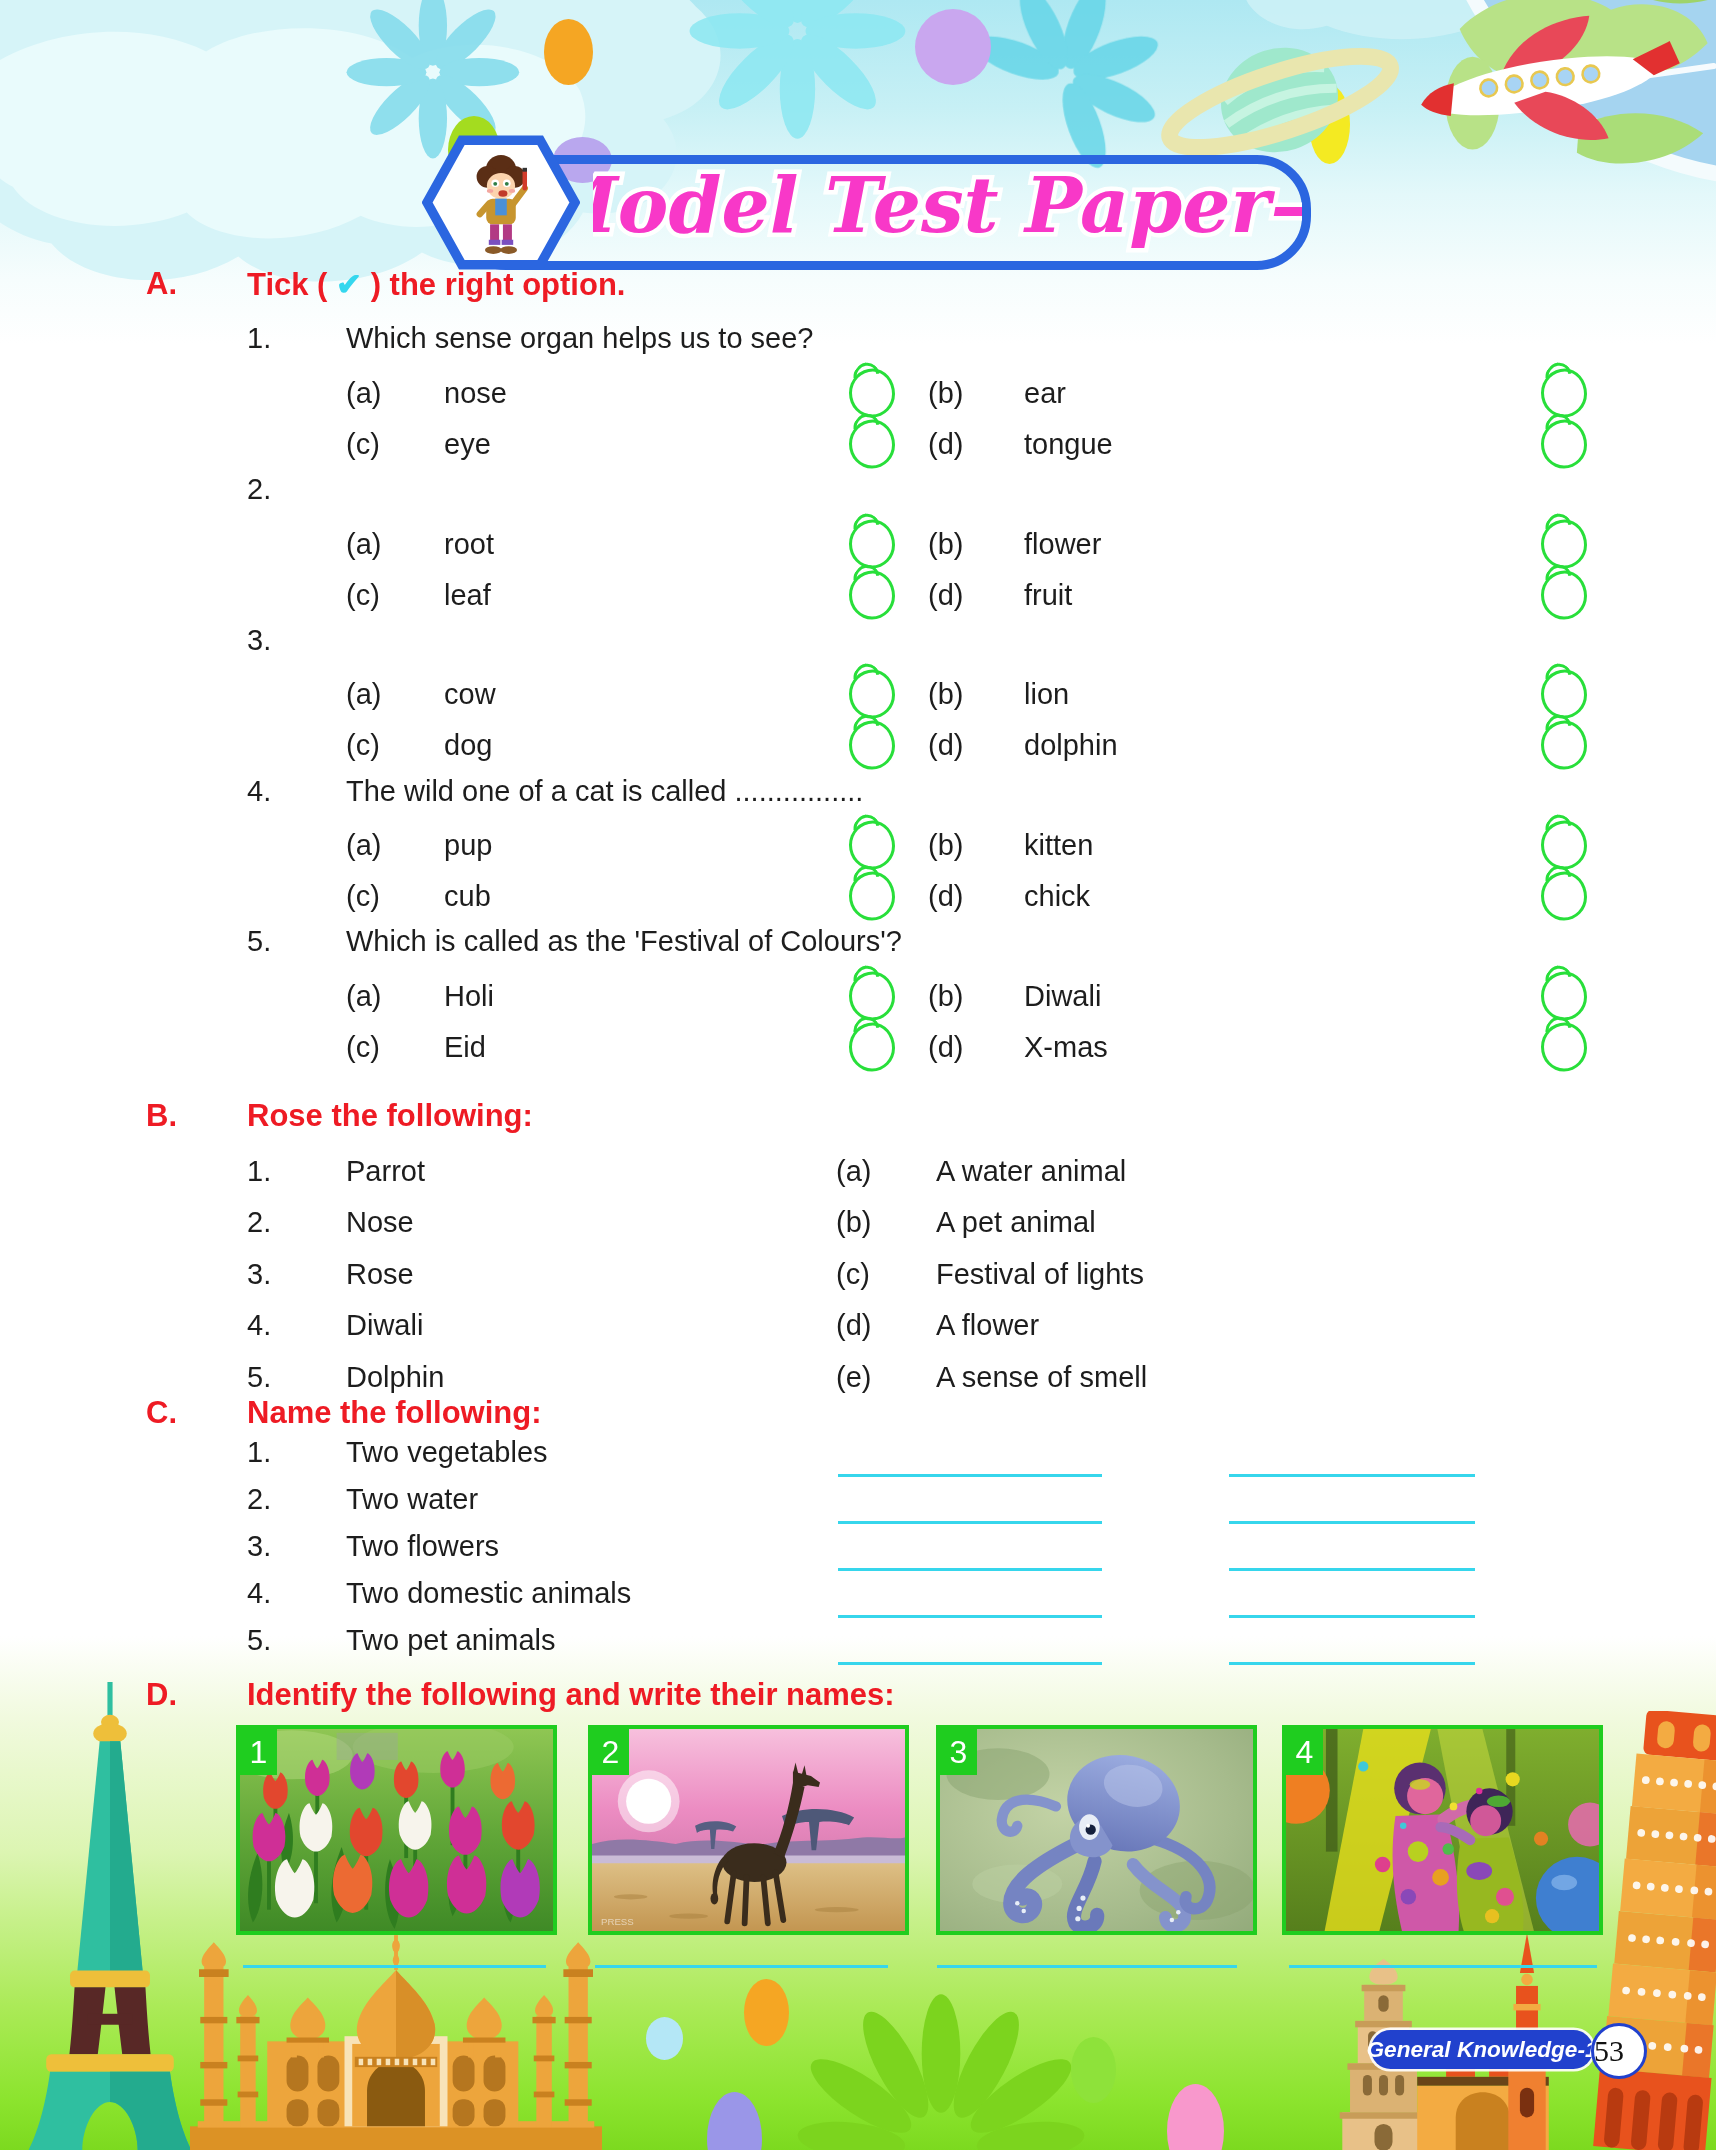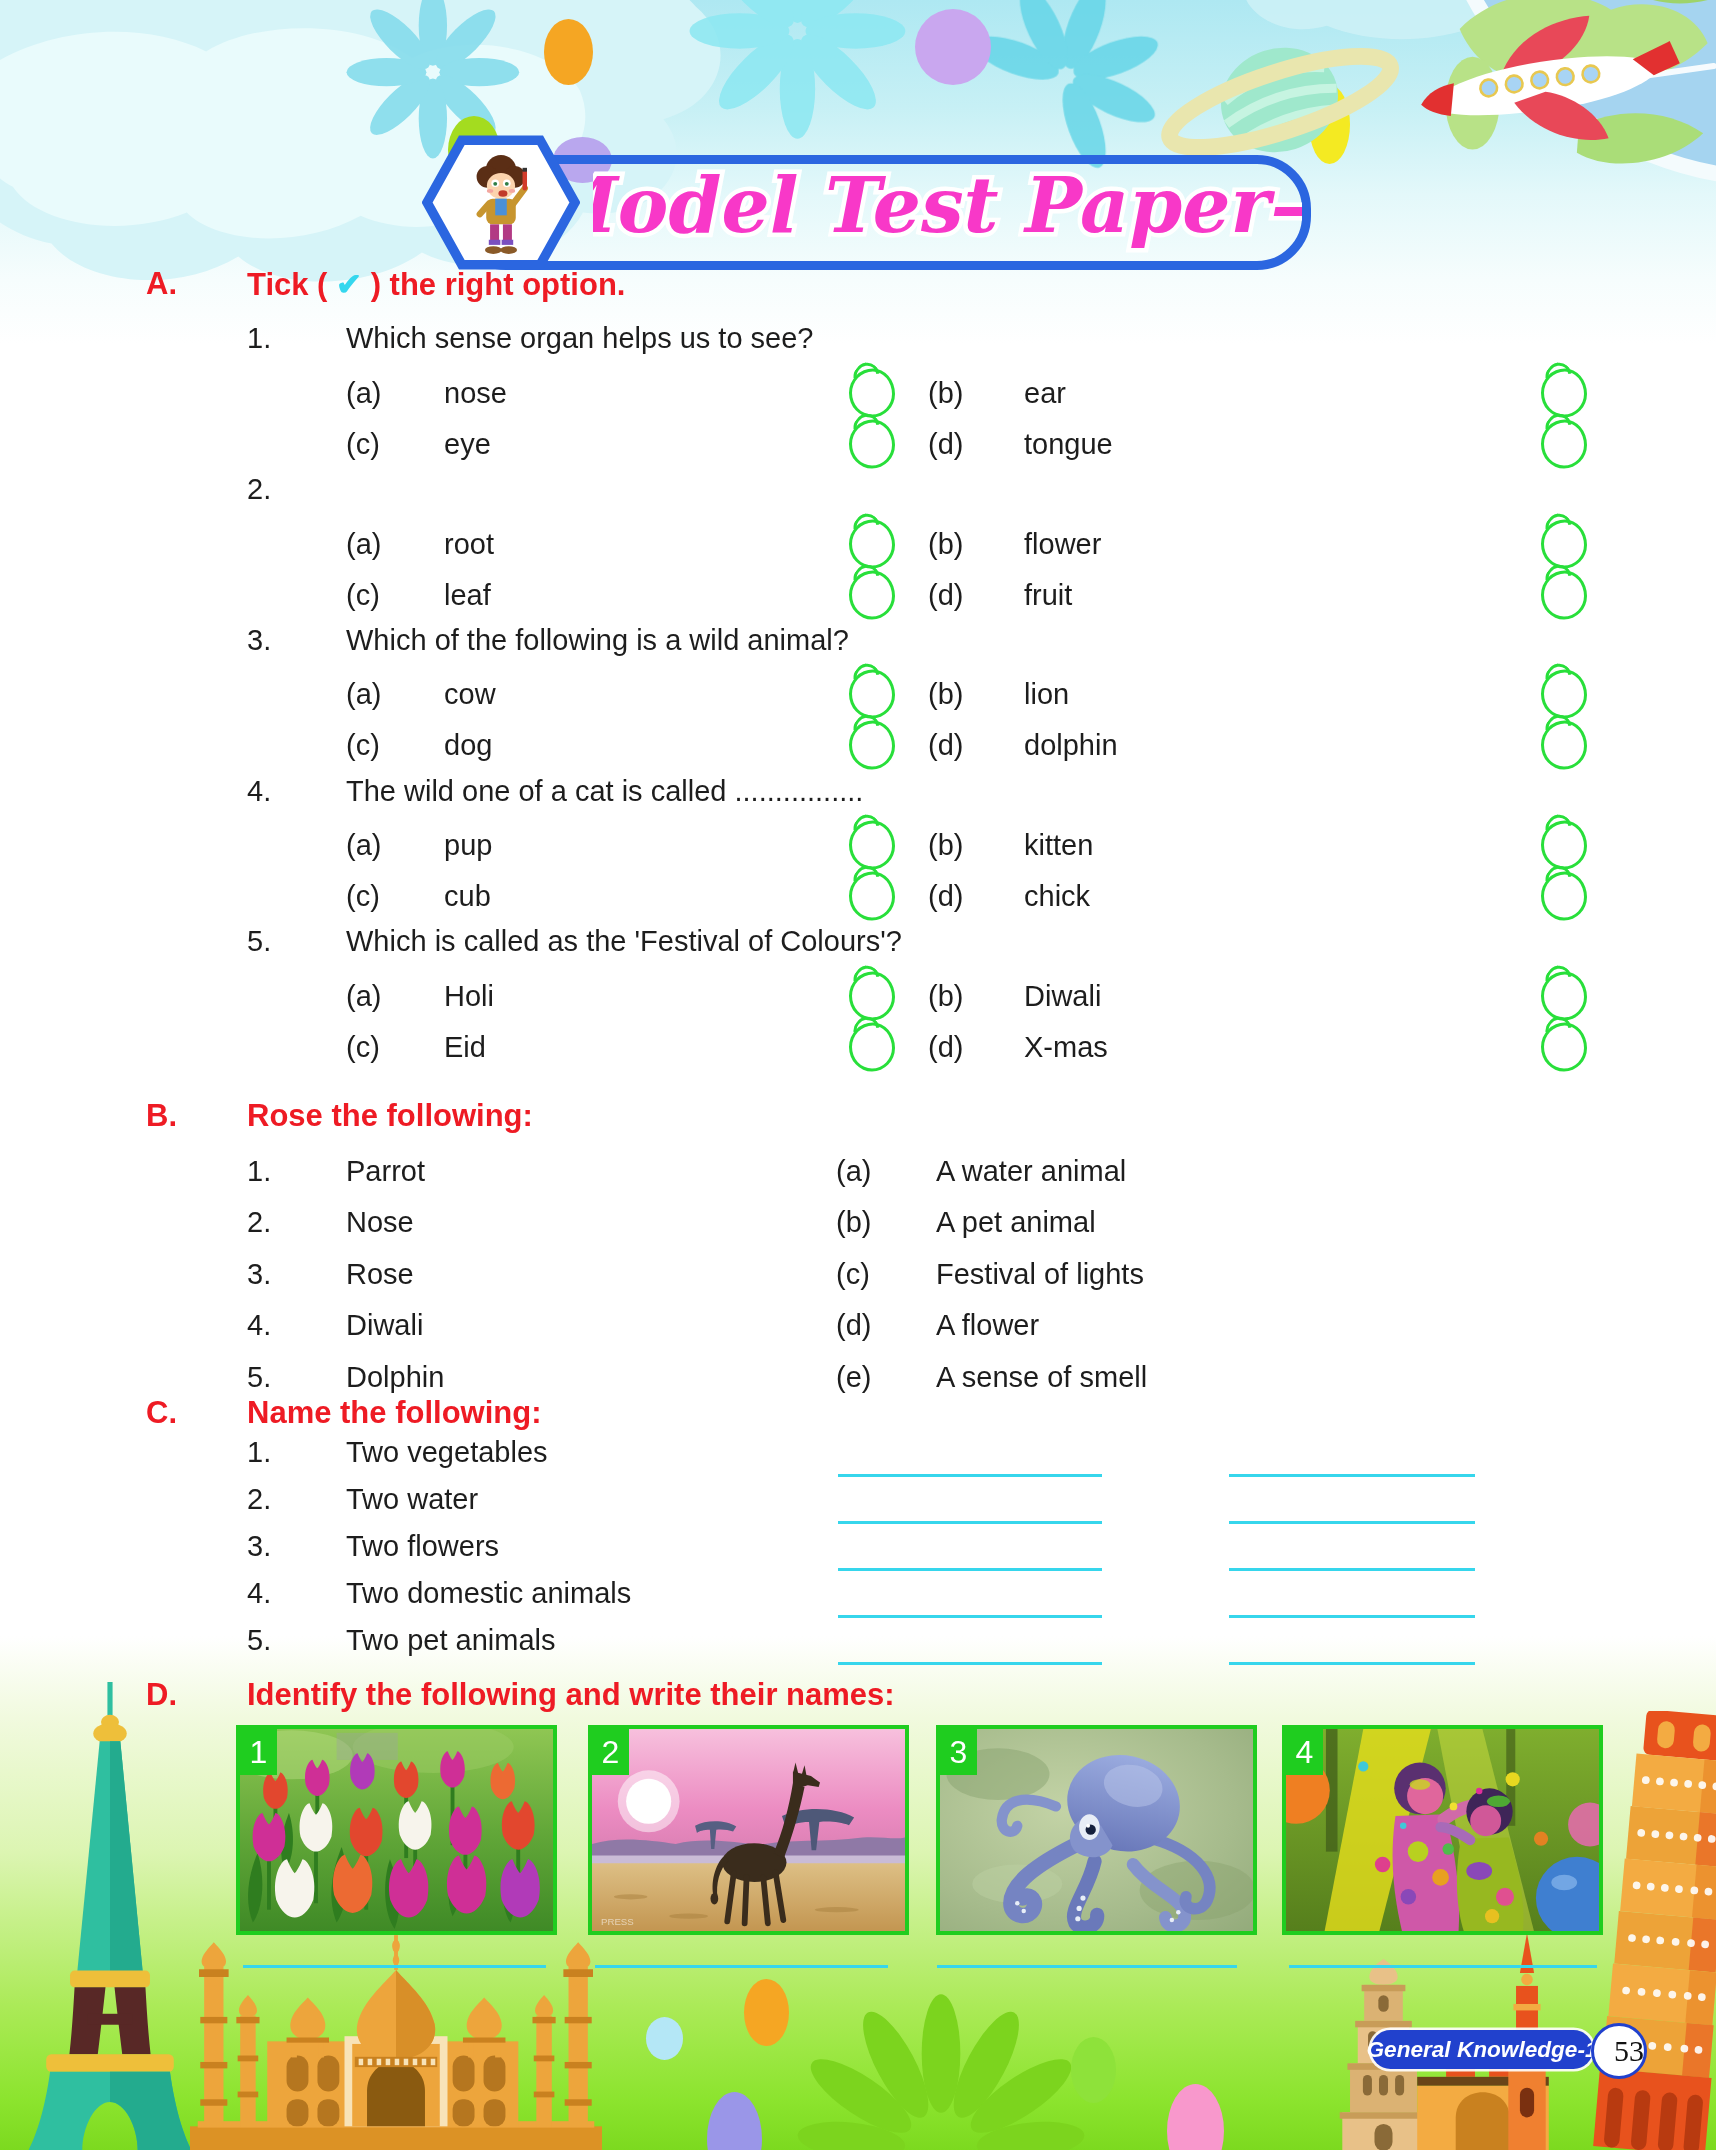--- a/index.html
+++ b/index.html
@@ -38,21 +38,21 @@
   
   .photo{position:absolute;top:1725px;width:313px;height:202px;border:4.5px solid #1fcd1f;z-index:6;background:#fff}
   .photo svg{width:100%;height:100%}
   .badge{position:absolute;top:0;left:0;width:37px;height:46px;background:#1fcd1f;color:#fff;
     font-size:32px;display:flex;align-items:center;justify-content:center;z-index:2}
   
   .pill{position:absolute;left:1371px;top:2030px;width:222px;height:39px;background:#2141cd;border-radius:20.6px;
     box-shadow:0 0 0 2.6px rgba(255,255,255,.9);display:flex;align-items:center;justify-content:center;z-index:8}
   .pill span{color:#fff;font-weight:bold;font-style:italic;font-size:22.6px;white-space:nowrap}
   .pagenum{position:absolute;left:1591px;top:2023px;width:50px;height:50px;background:#fff;border:3.9px solid #2141cd;
-    border-radius:50%;display:flex;align-items:center;justify-content:flex-end;
+    border-radius:50%;display:flex;align-items:center;justify-content:flex-start;
     font-family:"Liberation Serif",serif;font-size:30px;color:#111;z-index:9}
   .contrail{position:absolute;left:1640px;top:68px;width:77px;height:5.8px;background:rgba(255,255,255,.9);
     transform:rotate(-8deg);z-index:4;border-radius:3.2px}
 </style>
 </head>
 <body>
 
 <div class="page">
 
   <svg class="dec" style="left:0;top:0;width:1716px;height:335px;z-index:1" viewBox="0 0 2664 520">
@@ -206,21 +206,20 @@
     <span class="pos x-oa">(c)</span>
     <span class="pos x-ow">leaf</span>
     <span class="tickcircle"></span>
     <span class="pos x-ob">(d)</span>
     <span class="pos x-obw">fruit</span>
     <span class="tickcircle c2"></span>
   </div>
 
   <div class="line qline" style="top:620px">
     <span class="pos x-num">3.</span>
-    <span class="pos x-text">Which of the following is a wild animal?</span>
   </div>
   <div class="line" style="top:669px">
     <span class="pos x-oa">(a)</span>
     <span class="pos x-ow">cow</span>
     <span class="tickcircle"></span>
     <span class="pos x-ob">(b)</span>
     <span class="pos x-obw">lion</span>
     <span class="tickcircle c2"></span>
   </div>
   <div class="line" style="top:720px">

